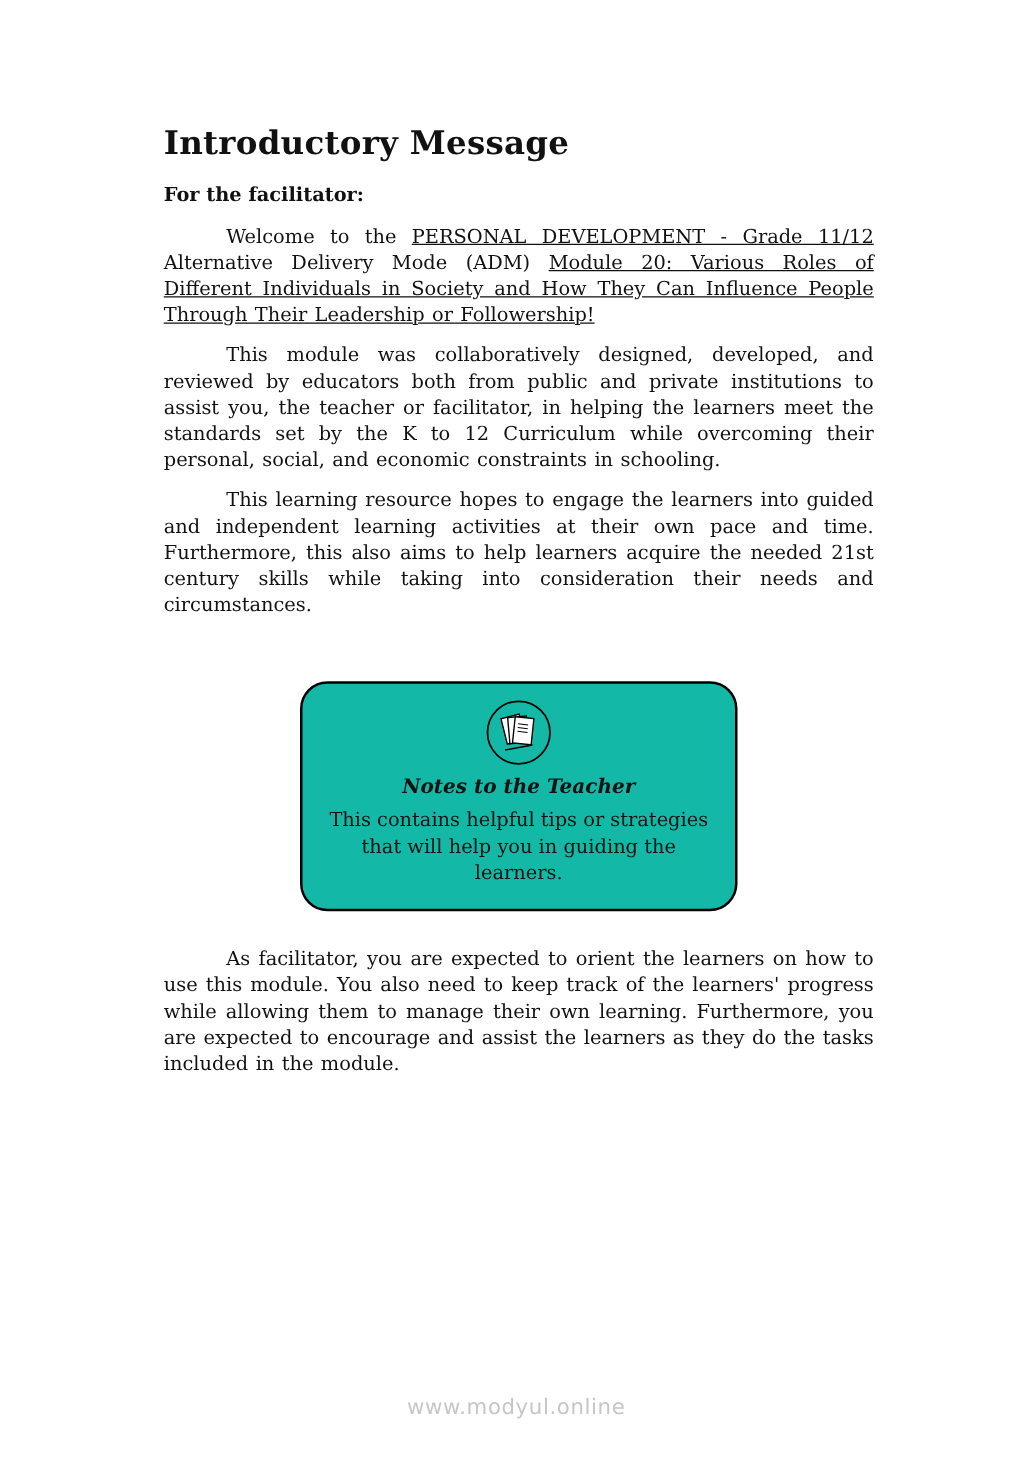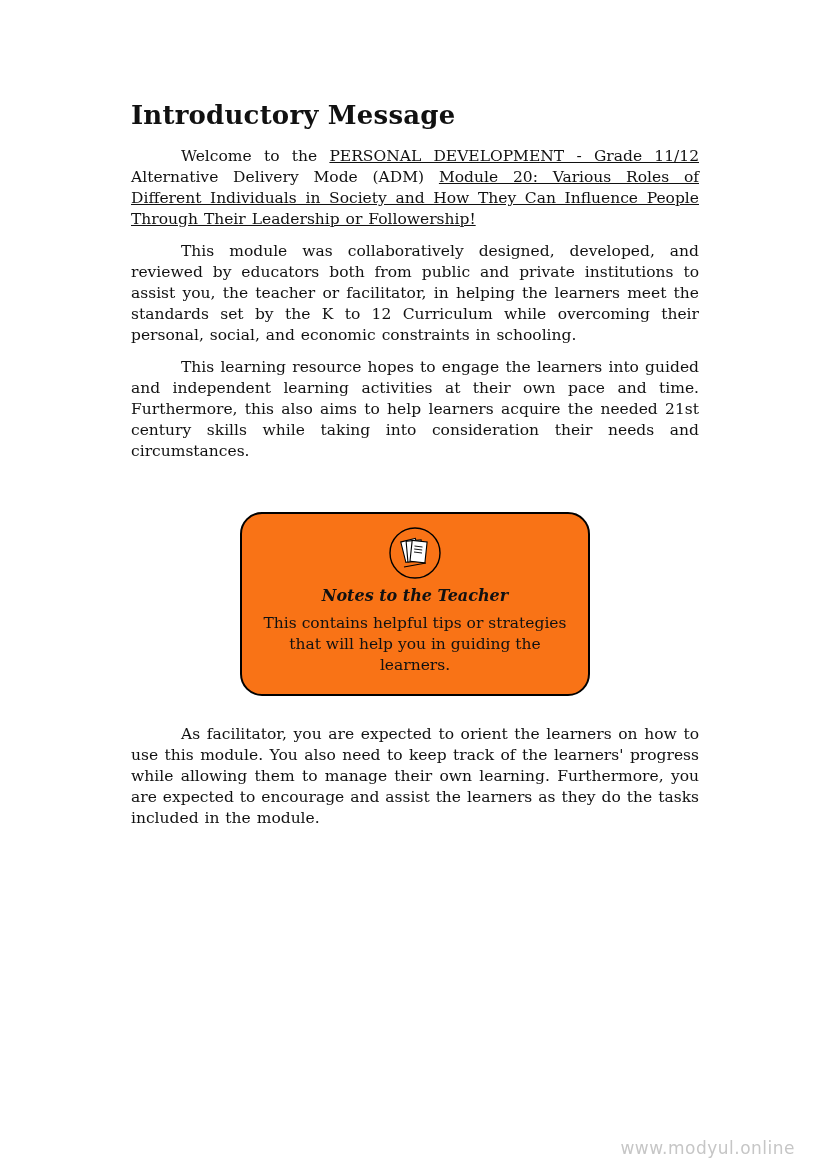--- a/index.html
+++ b/index.html
@@ -38,21 +38,21 @@
     margin-bottom: 11px;
     word-spacing: 1px;
   }
   .u { text-decoration: underline; }
   .notes-box {
     width: 350px;
     margin: 50px auto 28px auto;
     border: 2px solid #000000;
     border-radius: 22px;
     padding: 12px 16px 18px 16px;
-    background: #f97316;
+    background: #14b8a6;
   }
   .notes-box .icon-wrap {
     text-align: center;
     line-height: 0;
     margin-bottom: 6px;
   }
   .notes-box .box-title {
     text-align: center;
     font-weight: bold;
     font-style: italic;
@@ -68,36 +68,37 @@
     position: absolute;
     left: 0; right: 0;
     bottom: 58px;
     text-align: center;
     font-size: 15px;
     color: #111111;
   }
   .watermark {
     position: absolute;
     left: 0; right: 0;
-    bottom: 10px;
-    text-align: right;
+    bottom: 32px;
+    text-align: center;
     font-size: 17px;
     font-family: "DejaVu Sans", sans-serif;
     color: #c6c6c6;
     letter-spacing: 0.5px;
   }
 </style>
 </head>
 <body>
 
 <div class="page">
   <div class="content">
 
     <h1 class="doc-title">Introductory Message</h1>
 
+    <div class="facilitator-heading">For the facilitator:</div>
 
     <p class="body-para"><span>Welcome to the </span><span class="u">PERSONAL DEVELOPMENT - Grade 11/12</span><span> Alternative Delivery Mode (ADM) </span><span class="u">Module 20: Various Roles of Different Individuals in Society and How They Can Influence People Through Their Leadership or Followership!</span></p>
 
     <p class="body-para">This module was collaboratively designed, developed, and reviewed by educators both from public and private institutions to assist you, the teacher or facilitator, in helping the learners meet the standards set by the K to 12 Curriculum while overcoming their personal, social, and economic constraints in schooling.</p>
 
     <p class="body-para">This learning resource hopes to engage the learners into guided and independent learning activities at their own pace and time. Furthermore, this also aims to help learners acquire the needed 21st century skills while taking into consideration their needs and circumstances.</p>
 
 
     <div class="notes-box">
       <div class="icon-wrap">

